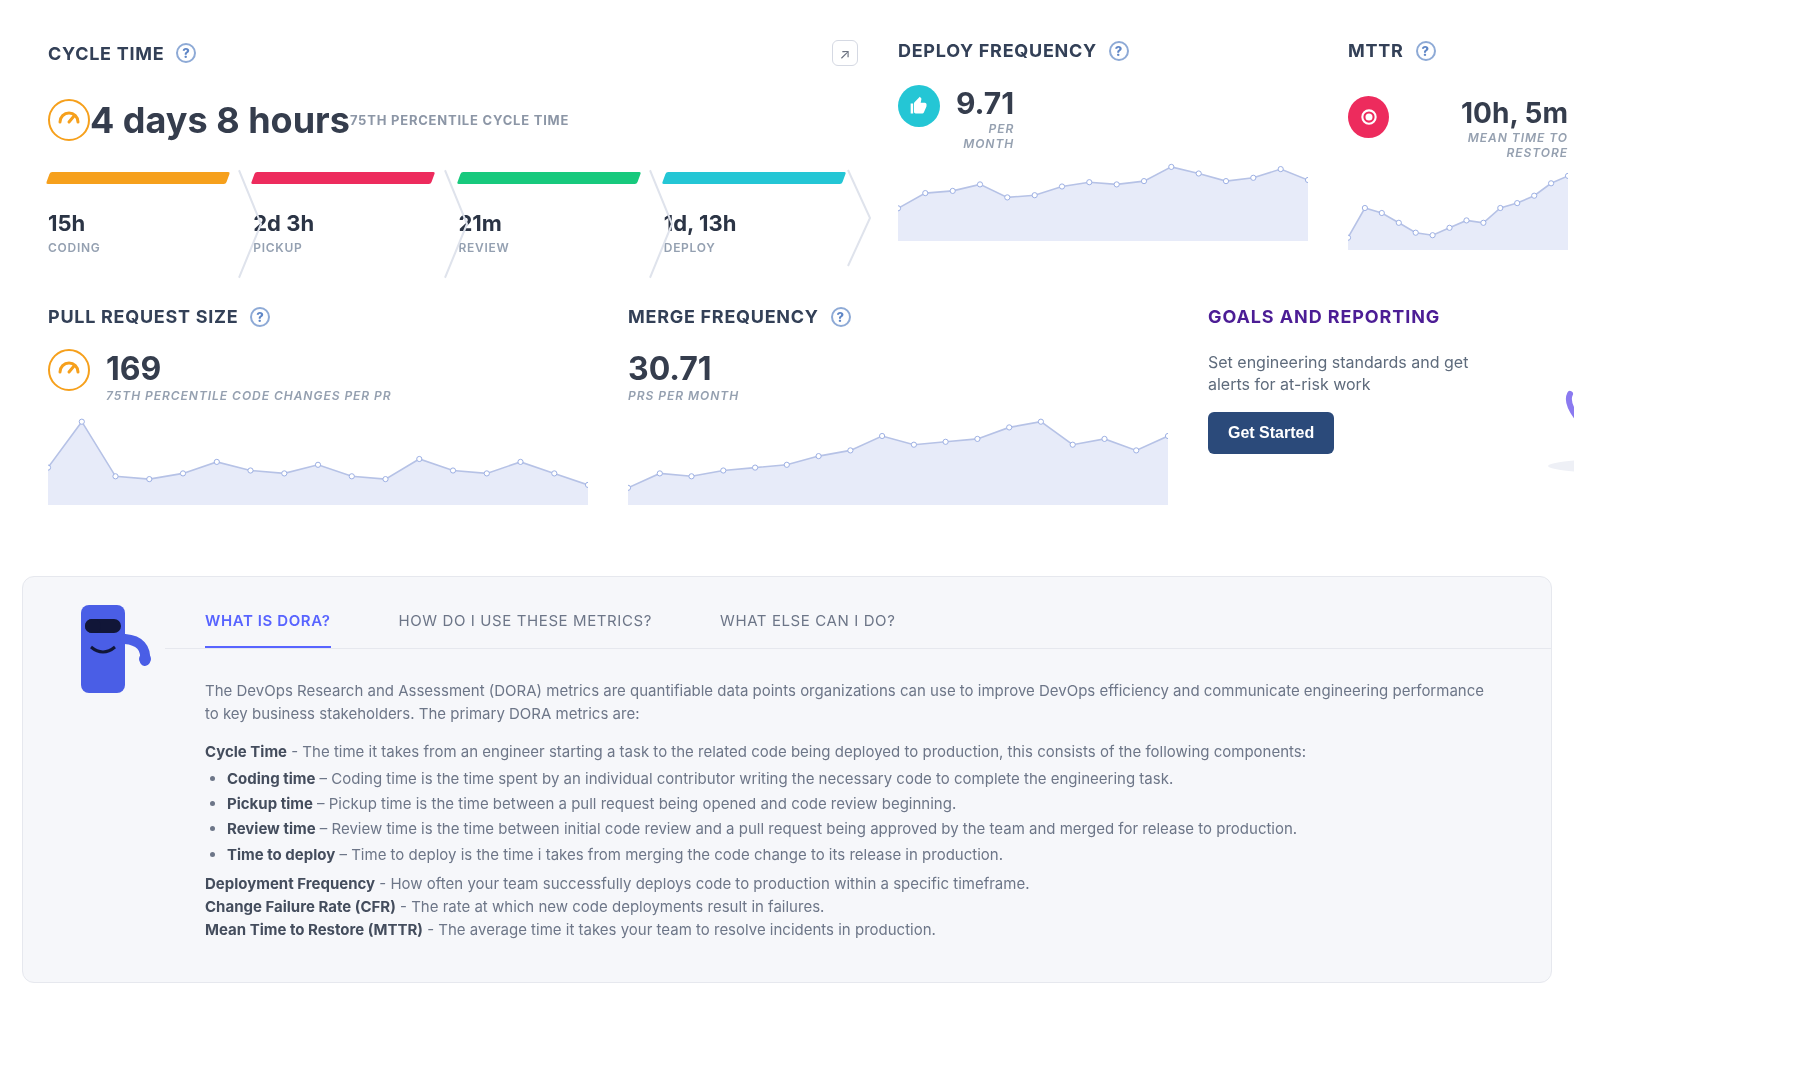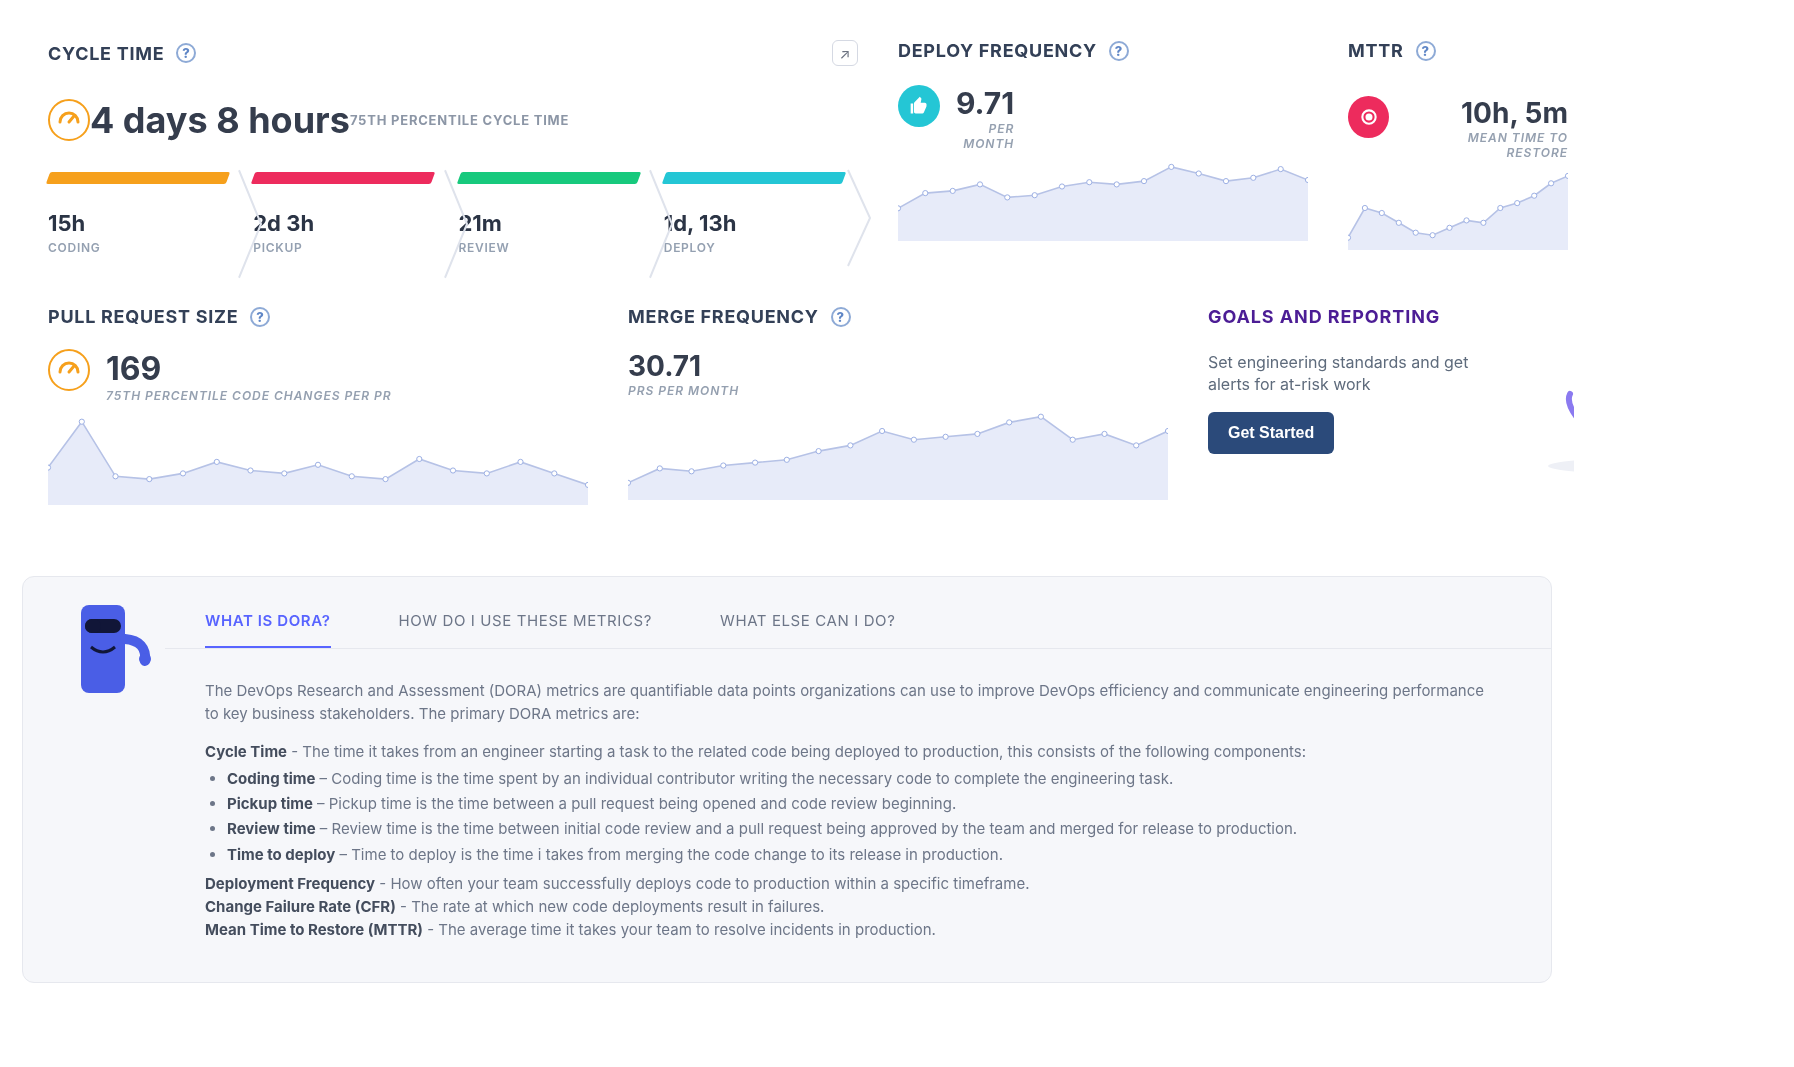--- a/index.html
+++ b/index.html
@@ -307,21 +307,21 @@
               <circle cx="540.0" cy="69.9" r="2.6"></circle>
             </svg></div>
       </div>
 
       <div class="wide">
         <div class="card-title">
           <span>MERGE FREQUENCY</span>
           <span class="q">?</span>
         </div>
         <div class="val" style="display:flex;flex-direction:column;margin-top:22px">
-          <span class="bignum" style="font-size:28px">30.71</span>
+          <span class="bignum" style="font-size:32px">30.71</span>
           <span class="mini-sub">PRS PER MONTH</span>
         </div>
         <div class="chart"><svg class="area" width="540" height="90" viewBox="0 0 540 90" preserveAspectRatio="none">
               <path class="fill" d="M0,90 L0.0,72.8 L31.8,58.4 L63.5,61.3 L95.3,55.5 L127.1,52.6 L158.8,49.8 L190.6,41.1 L222.4,35.4 L254.1,21.0 L285.9,29.7 L317.6,26.8 L349.4,23.9 L381.2,12.4 L412.9,6.7 L444.7,29.7 L476.5,23.9 L508.2,35.4 L540.0,21.0 L540,90 Z"></path>
               <path class="line" d="M0.0,72.8 L31.8,58.4 L63.5,61.3 L95.3,55.5 L127.1,52.6 L158.8,49.8 L190.6,41.1 L222.4,35.4 L254.1,21.0 L285.9,29.7 L317.6,26.8 L349.4,23.9 L381.2,12.4 L412.9,6.7 L444.7,29.7 L476.5,23.9 L508.2,35.4 L540.0,21.0"></path>
               <circle cx="0.0" cy="72.8" r="2.6"></circle>
               <circle cx="31.8" cy="58.4" r="2.6"></circle>
               <circle cx="63.5" cy="61.3" r="2.6"></circle>
               <circle cx="95.3" cy="55.5" r="2.6"></circle>
               <circle cx="127.1" cy="52.6" r="2.6"></circle>

